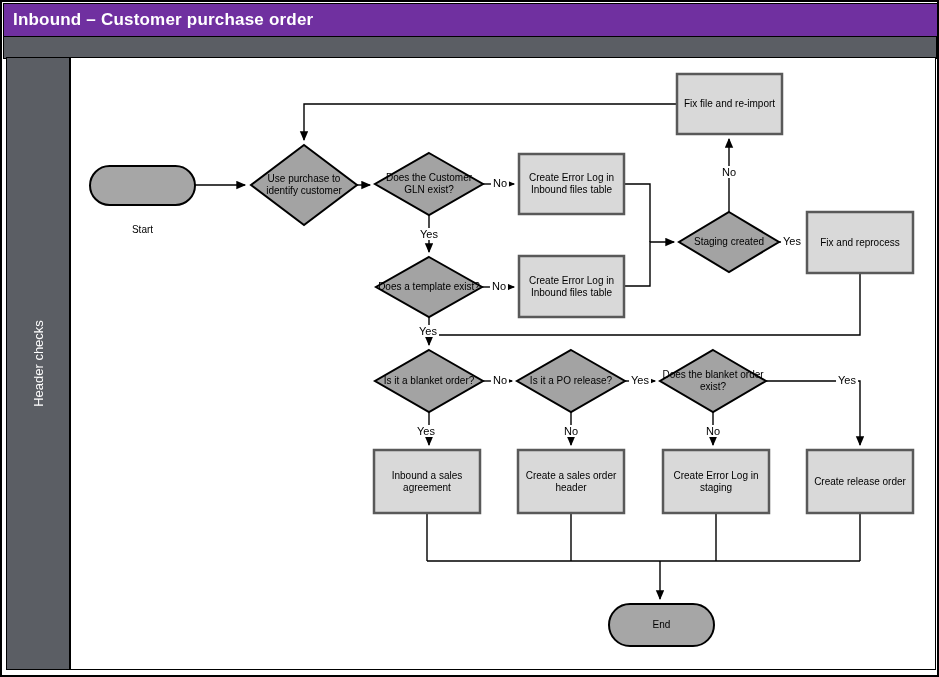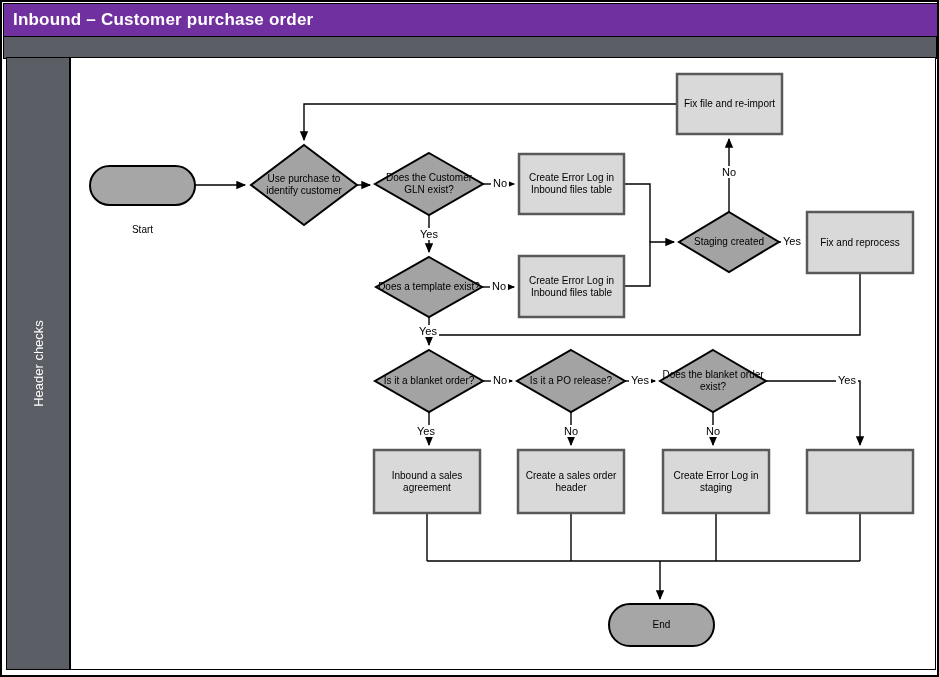--- a/index.html
+++ b/index.html
@@ -116,20 +116,21 @@
   <div class="nlabel" style="left:519px;top:256px;width:101px;height:57px;">Create Error Log in Inbound files table</div>
   <div class="nlabel" style="left:679px;top:212px;width:96px;height:56px;">Staging created</div>
   <div class="nlabel" style="left:807px;top:212px;width:102px;height:57px;">Fix and reprocess</div>
   <div class="nlabel" style="left:677px;top:74px;width:101px;height:56px;">Fix file and re-import</div>
   <div class="nlabel" style="left:375px;top:352px;width:104px;height:54px;">Is it a blanket order?</div>
   <div class="nlabel" style="left:517px;top:352px;width:104px;height:54px;">Is it a PO release?</div>
   <div class="nlabel" style="left:659px;top:352px;width:104px;height:54px;">Does the blanket order exist?</div>
   <div class="nlabel" style="left:374px;top:450px;width:102px;height:59px;">Inbound a sales agreement</div>
   <div class="nlabel" style="left:663px;top:450px;width:102px;height:59px;">Create Error Log in staging</div>
   <div class="nlabel" style="left:518px;top:450px;width:102px;height:59px;">Create a sales order header</div>
+  <div class="nlabel" style="left:807px;top:450px;width:102px;height:59px;">Create release order</div>
   <div class="nlabel" style="left:607px;top:602px;width:105px;height:42px;text-align:center;">End</div>
 
   <div class="elabel" style="left:498px;top:175px;">No</div>
   <div class="elabel" style="left:427px;top:226px;">Yes</div>
   <div class="elabel" style="left:497px;top:278px;">No</div>
   <div class="elabel" style="left:426px;top:323px;">Yes</div>
   <div class="elabel" style="left:727px;top:164px;">No</div>
   <div class="elabel" style="left:790px;top:233px;">Yes</div>
   <div class="elabel" style="left:498px;top:372px;">No</div>
   <div class="elabel" style="left:424px;top:423px;">Yes</div>

